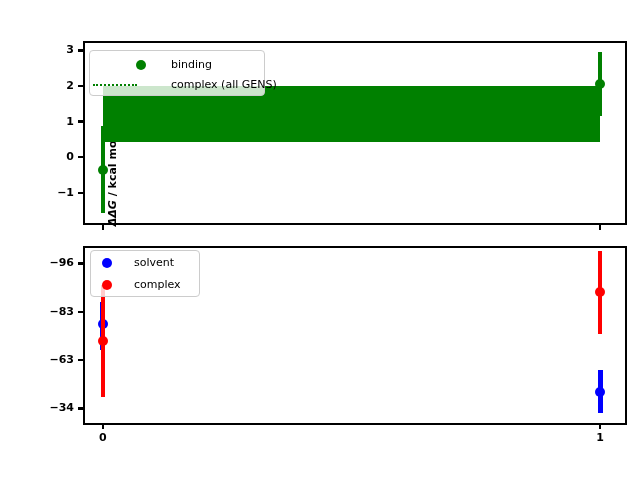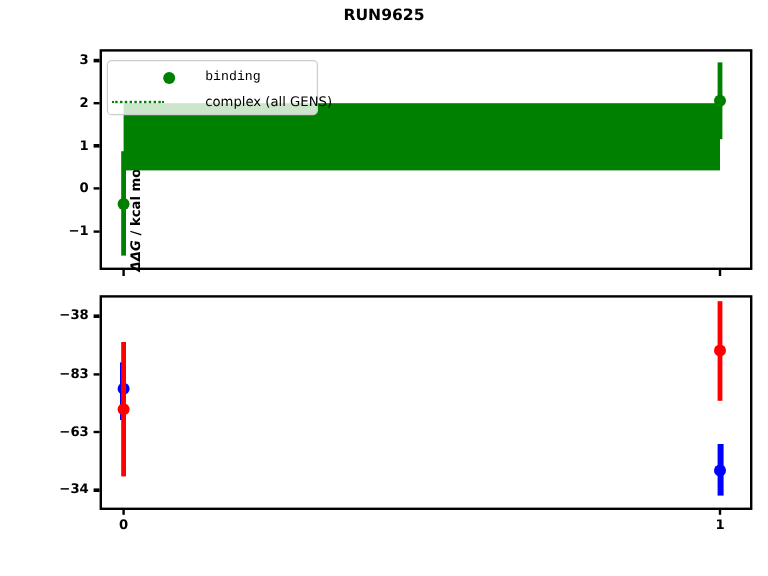--- a/index.html
+++ b/index.html
@@ -32,35 +32,34 @@
   .legend{position:absolute;background:rgba(255,255,255,0.8);
     border:1.2px solid #cccccc;border-radius:4px;}
   #legend-top{left:89px;top:50px;width:174px;height:44px;}
   #legend-bottom{left:90px;top:250px;width:108px;height:45px;}
   .legend-icon{position:absolute;}
   .licon-dot{width:10px;height:10px;border-radius:50%;}
   .licon-line{width:44px;height:0;}
   .legend-label{position:absolute;font-size:11px;line-height:14px;white-space:nowrap;}
   
   #lt-icon1{left:46px;top:9px;}
-  #lt-label1{left:81px;top:7px;font-family:Liberation Mono, monospace;}
+  #lt-label1{left:81px;top:7px;}
   #lt-icon2{left:3px;top:33px;}
   #lt-label2{left:81px;top:27px;}
   
   #lb-icon1{left:11px;top:7px;}
   #lb-label1{left:43px;top:5px;}
   #lb-icon2{left:11px;top:29px;}
   #lb-label2{left:43px;top:27px;}
 </style>
 </head>
 <body>
 
 <div id="figure">
 
-  <div class="fig-title">RUN9625</div>
 
   <div class="plot-box" id="plot-box-top"></div>
   <div class="overlay" id="overlay-top">
     <div class="ylabel" id="ylabel-top"><span class="math">ΔΔG</span><span> / kcal mol</span><sup>−1</sup></div>
   <div class="tickmark-y" style="top: 6.22036px;"></div>
       <div class="ticklabel-y" style="top: -0.529644px;">3</div>
       <div class="tickmark-y" style="top: 41.7935px;"></div>
       <div class="ticklabel-y" style="top: 35.0435px;">2</div>
       <div class="tickmark-y" style="top: 77.3666px;"></div>
       <div class="ticklabel-y" style="top: 70.6166px;">1</div>
@@ -75,21 +74,21 @@
       <div class="errbar" style="left: 15.9006px; width: 4px; top: 82.8854px; height: 87.5099px; background: rgb(0, 128, 0);"></div>
       <div class="errbar" style="left: 513.138px; width: 4px; top: 8.53755px; height: 64.7431px; background: rgb(0, 128, 0);"></div>
       <div class="marker" style="left: 12.9006px; top: 121.64px; width: 10px; height: 10px; background: rgb(0, 128, 0); border-radius: 50%;"></div>
       <div class="marker" style="left: 510.138px; top: 36.2648px; width: 10px; height: 10px; background: rgb(0, 128, 0); border-radius: 50%;"></div>
     </div>
 
   <div class="plot-box" id="plot-box-bottom"></div>
   <div class="overlay" id="overlay-bottom">
     <div class="ylabel" id="ylabel-bottom"></div>
   <div class="tickmark-y" style="top: 14.2167px;"></div>
-      <div class="ticklabel-y" style="top: 7.46667px;">−38</div>
+      <div class="ticklabel-y" style="top: 7.46667px;">−96</div>
       <div class="tickmark-y" style="top: 62.55px;"></div>
       <div class="ticklabel-y" style="top: 55.8px;">−83</div>
       <div class="tickmark-y" style="top: 110.883px;"></div>
       <div class="ticklabel-y" style="top: 104.133px;">−63</div>
       <div class="tickmark-y" style="top: 159.217px;"></div>
       <div class="ticklabel-y" style="top: 152.467px;">−34</div>
       <div class="tickmark-x" style="left: 16.6506px; top: 176px;"></div>
       <div class="ticklabel-x" style="left: 2.90055px; top: 183px;">0</div>
       <div class="tickmark-x" style="left: 513.888px; top: 176px;"></div>
       <div class="ticklabel-x" style="left: 500.138px; top: 183px;">1</div>
@@ -104,14 +103,20 @@
     </div>
 
 
   <div class="legend" id="legend-top">
     <span class="legend-icon licon-dot" id="lt-icon1" style="background: rgb(0, 128, 0);"></span>
     <span class="legend-label" id="lt-label1">binding</span>
     <span class="legend-icon licon-line" id="lt-icon2" style="border-top: 2.5px dotted rgb(0, 128, 0);"></span>
     <span class="legend-label" id="lt-label2">complex (all GENS)</span>
   </div>
 
+  <div class="legend" id="legend-bottom">
+    <span class="legend-icon licon-dot" id="lb-icon1" style="background: rgb(0, 0, 255);"></span>
+    <span class="legend-label" id="lb-label1">solvent</span>
+    <span class="legend-icon licon-dot" id="lb-icon2" style="background: rgb(255, 0, 0);"></span>
+    <span class="legend-label" id="lb-label2">complex</span>
+  </div>
 
 </div>
 
 </body></html>

